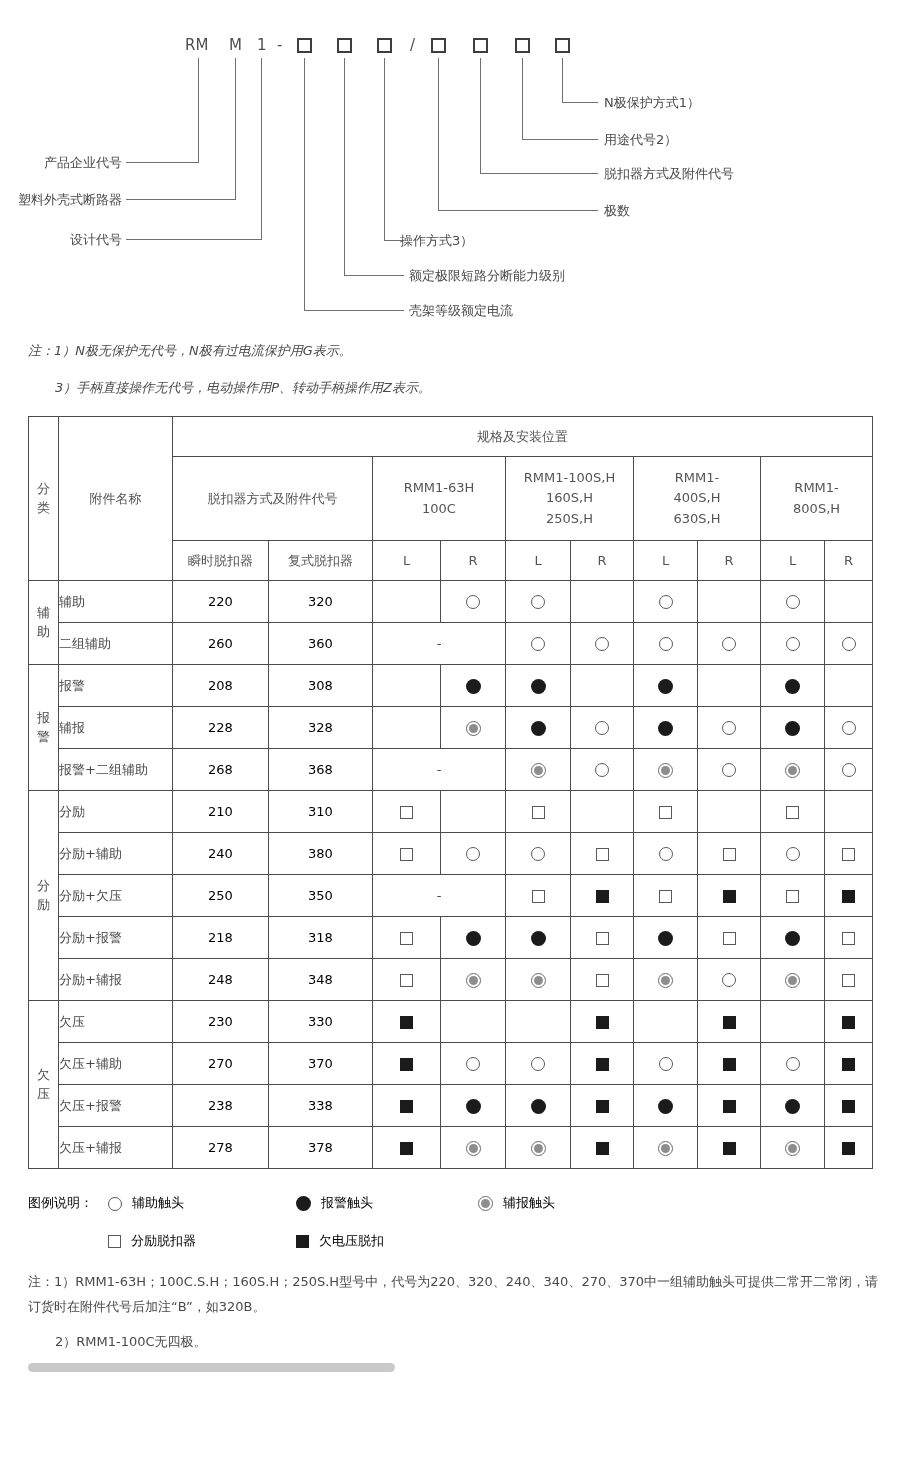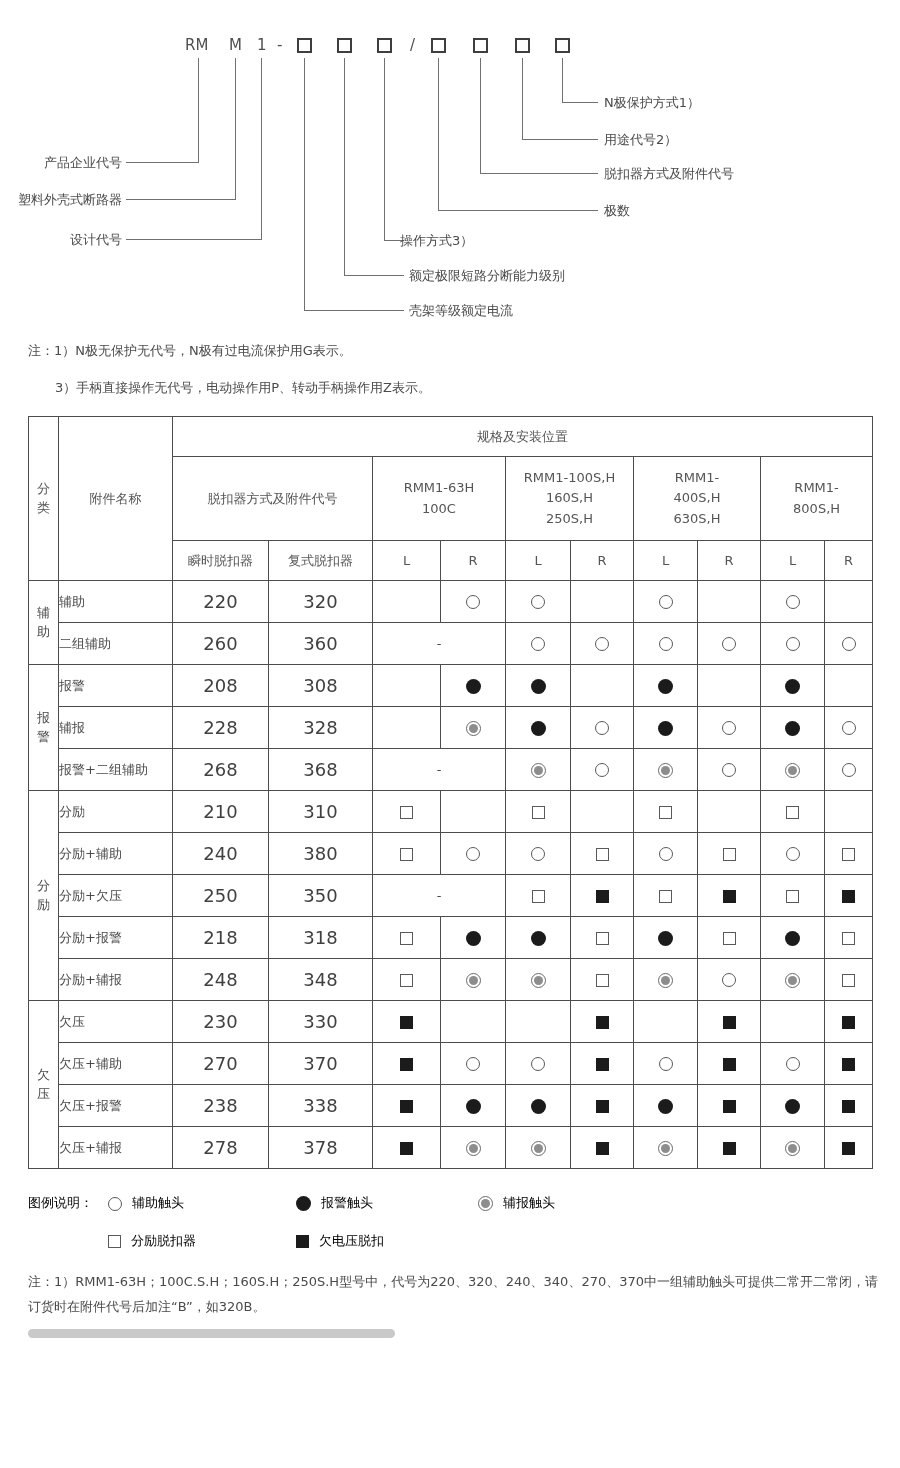--- a/index.html
+++ b/index.html
@@ -15,39 +15,39 @@
   
   .diagram { position: relative; height: 332px; }
   .code-char { position: absolute; top: 36px; font-size: 15px; color: #4f4f4f; white-space: nowrap; }
   .code-box  { position: absolute; top: 38px; width: 15px; height: 15px; border: 2px solid #3e3e3e; background: #fff; }
   .conn { position: absolute; border-bottom: 1px solid #707070; }
   .conn-left  { border-right: 1px solid #707070; }
   .conn-right { border-left: 1px solid #707070; }
   .dlabel { position: absolute; font-size: 13px; color: #4a4a4a; height: 18px; line-height: 18px; white-space: nowrap; }
   .dlabel-left { left: 0; width: 122px; text-align: right; }
 
-  .diagram-notes { margin: 10px 28px 0 28px; }
+  .diagram-notes { margin: 10px 28px 0 28px; font-style: italic; }
   .dnote { font-size: 13px; color: #4a4a4a; margin: 0 0 19px 0; }
   .dnote-indent { padding-left: 27px; }
 
   .section-title { font-size: 14px; font-weight: bold; color: #3d3d3d; margin: 18px 28px 18px 28px; }
 
   
   table.acc { border-collapse: collapse; table-layout: fixed; width: 844px; margin-left: 28px; }
   table.acc th, table.acc td { border: 1px solid #4c4c4c; padding: 0; }
   table.acc th { font-weight: normal; font-size: 13px; color: #555555; text-align: center; }
   table.acc thead tr.h1 { height: 40px; }
   table.acc thead tr.h2 { height: 84px; }
   table.acc thead tr.h3 { height: 40px; }
   table.acc tbody tr { height: 42px; }
   .frame-head { white-space: pre-line; line-height: 1.55; }
   .vtext { width: 15px; margin: 0 auto; word-break: break-all; line-height: 1.4; font-size: 13px; text-align: center; }
   td.cat-cell  { text-align: center; color: #4a4a4a; }
   td.name-cell { font-size: 13px; color: #4a4a4a; text-align: left; padding-left: 17px; }
-  td.num-cell  { font-size: 18px; color: #404040; text-align: center; }
+  td.num-cell  { font-size: 13px; color: #000000; text-align: center; }
   td.mark-cell { text-align: center; font-size: 13px; color: #4a4a4a; }
 
   
   .mk { display: inline-block; vertical-align: middle; }
   .mk-o { width: 14px; height: 14px; border: 1px solid #5a5a5a; border-radius: 50%; background: #fff; }
   .mk-b { width: 15px; height: 15px; border-radius: 50%; background: #1b1b1b; }
   .mk-r { width: 15px; height: 15px; border: 1px solid #6a6a6a; border-radius: 50%; position: relative; background: #fff; }
   .mk-r::after { content: ""; position: absolute; left: 2px; top: 2px; right: 2px; bottom: 2px; border-radius: 50%; background: #8d8d8d; }
   .mk-s { width: 13px; height: 13px; border: 1px solid #5a5a5a; background: #fff; }
   .mk-f { width: 13px; height: 13px; background: #1b1b1b; }
@@ -378,19 +378,20 @@
         <span class="legend-mark"><span class="mk mk-s"></span></span><span>分励脱扣器</span>
       </div>
       <div class="legend-item">
         <span class="legend-mark"><span class="mk mk-f"></span></span><span>欠电压脱扣</span>
       </div>
     </div>
   </div>
 
   <div class="footnotes">
     <p class="fn">注：1）RMM1-63H；100C.S.H；160S.H；250S.H型号中，代号为220、320、240、340、270、370中一组辅助触头可提供二常开二常闭，请订货时在附件代号后加注“B”，如320B。</p>
+    <p class="fn fn-indent">2）RMM1-100C无四极。</p>
   </div>
 
   <div class="scroll-track">
     <div class="scroll-thumb"></div>
   </div>
 
 </div>
 
 </body></html>

